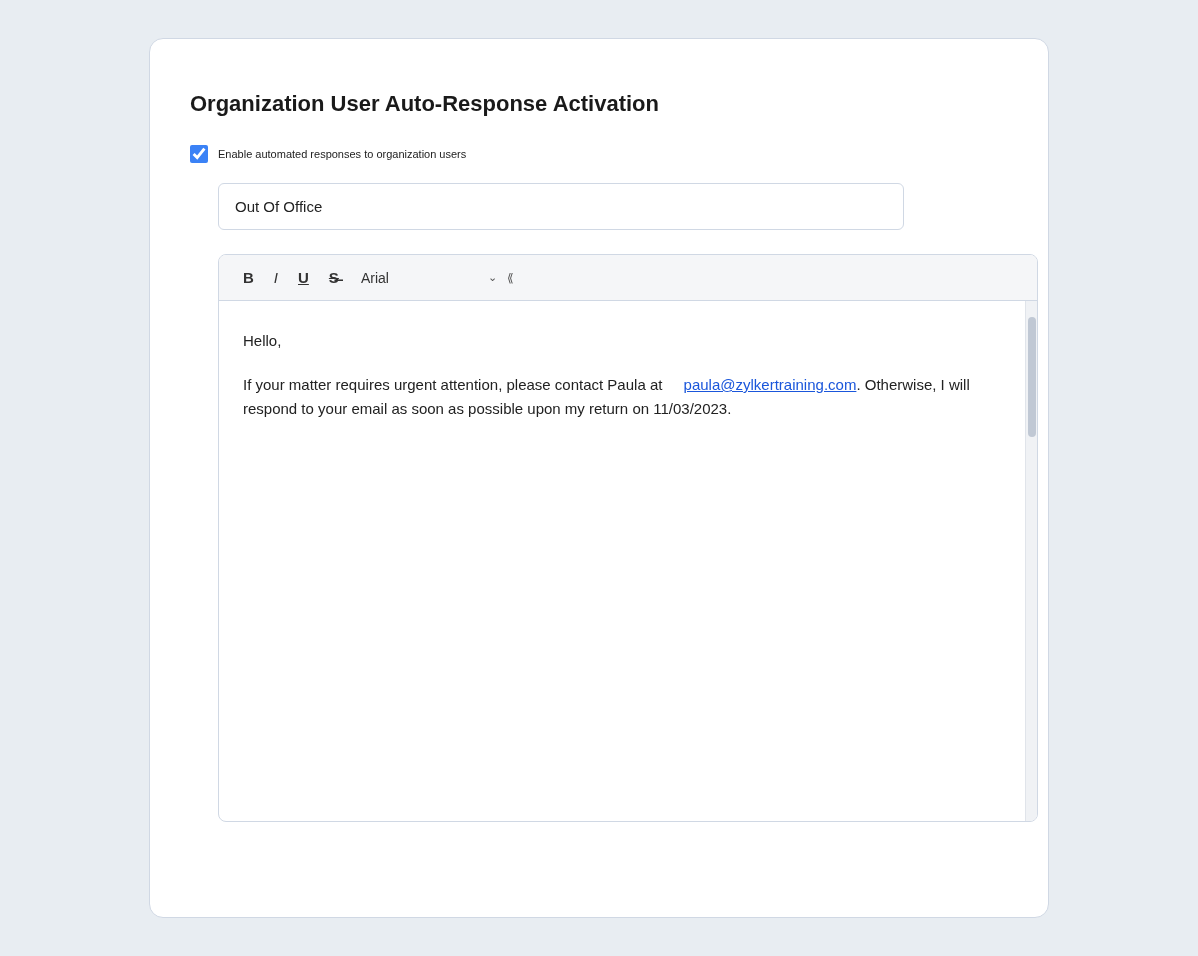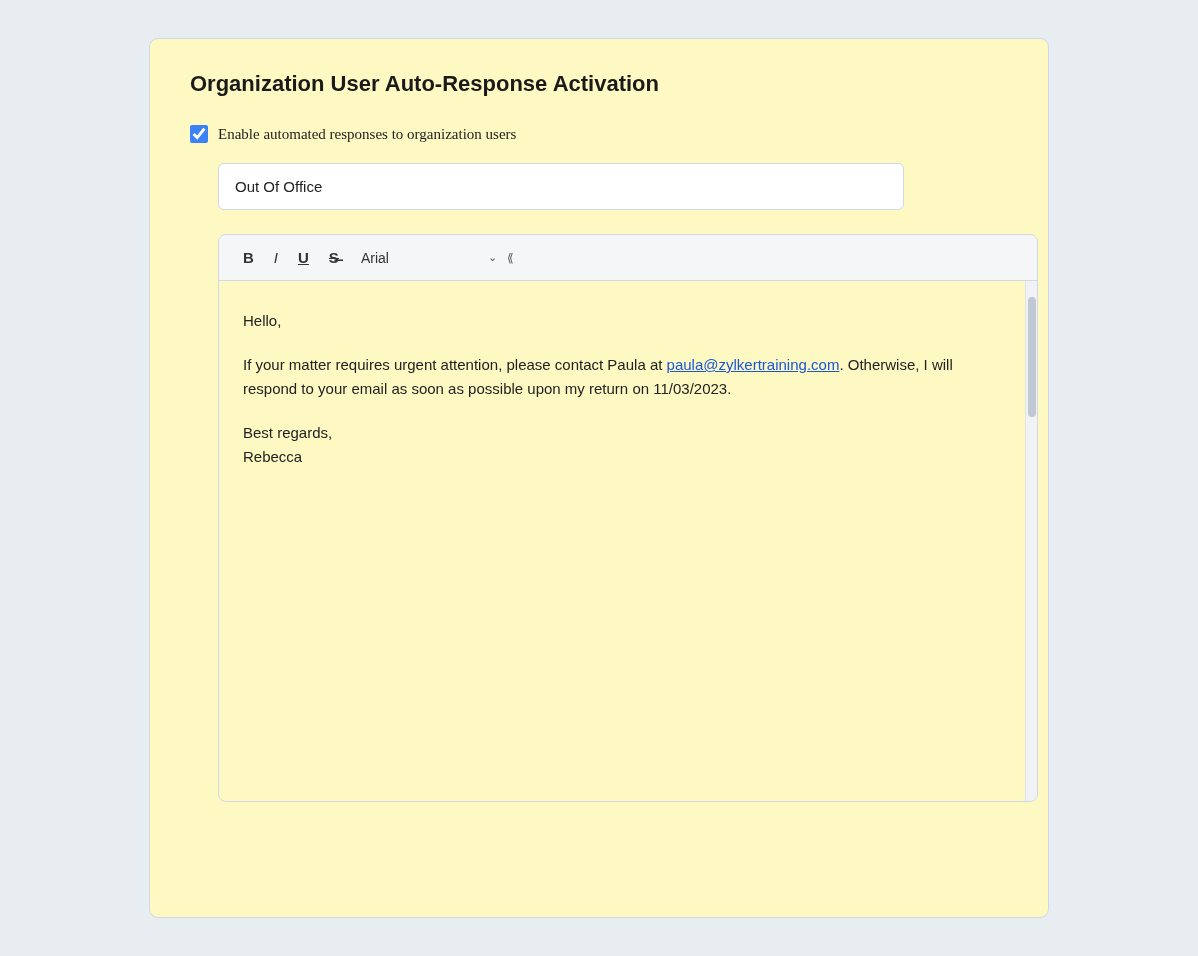--- a/index.html
+++ b/index.html
@@ -11,24 +11,24 @@
     body {
       background: #e8edf2;
       display: flex;
       justify-content: center;
       align-items: center;
       min-height: 100vh;
       font-family: -apple-system, BlinkMacSystemFont, 'Segoe UI', Arial, sans-serif;
     }
 
     .card {
-      background: #fef9c3;
+      background: #ffffff;
       border: 1px solid #d0d8e4;
-      border-radius: 9px;
-      padding: 32px 40px;
+      border-radius: 14px;
+      padding: 52px 40px;
       width: 900px;
       min-height: 880px;
     }
 
     .page-title {
       font-size: 22px;
       font-weight: 700;
       color: #1a1a1a;
       margin-bottom: 28px;
     }
@@ -42,23 +42,22 @@
 
     .checkbox-input {
       width: 18px;
       height: 18px;
       accent-color: #3b82f6;
       cursor: pointer;
       flex-shrink: 0;
     }
 
     .checkbox-label {
-      font-size: 15px;
+      font-size: 11px;
       color: #222222;
-      font-family: Liberation Serif, serif;
     }
 
     .subject-input {
       width: 686px;
       border: 1px solid #d0d8e4;
       border-radius: 6px;
       padding: 14px 16px;
       font-size: 15px;
       color: #222222;
       background: #ffffff;
@@ -145,20 +144,21 @@
       margin-bottom: 20px;
     }
 
     .editor-paragraph:last-child {
       margin-bottom: 0;
     }
 
     .email-link {
       color: #1a56db;
       text-decoration: underline;
+      margin-left: 17px;
     }
 
     .editor-scroll-wrapper {
       position: relative;
       display: flex;
     }
 
     .editor-content-area {
       flex: 1;
       padding: 28px 24px;
@@ -225,24 +225,20 @@
         <p class="editor-paragraph">Hello,</p>
 
 
         <p class="editor-paragraph">
           <span>If your matter requires urgent attention, please contact Paula at</span>
           <span> </span>
           <a class="email-link" href="#">paula@zylkertraining.com</a><span>. Otherwise, I will respond to your email as soon as possible upon my return on 11/03/2023.</span>
         </p>
 
 
-        <p class="editor-paragraph">
-          <span>Best regards,</span><br>
-          <span>Rebecca</span>
-        </p>
       </div>
 
       <div class="scrollbar-track">
         <div class="scrollbar-thumb"></div>
       </div>
     </div>
   </div>
 </div>
 
 </body></html>

